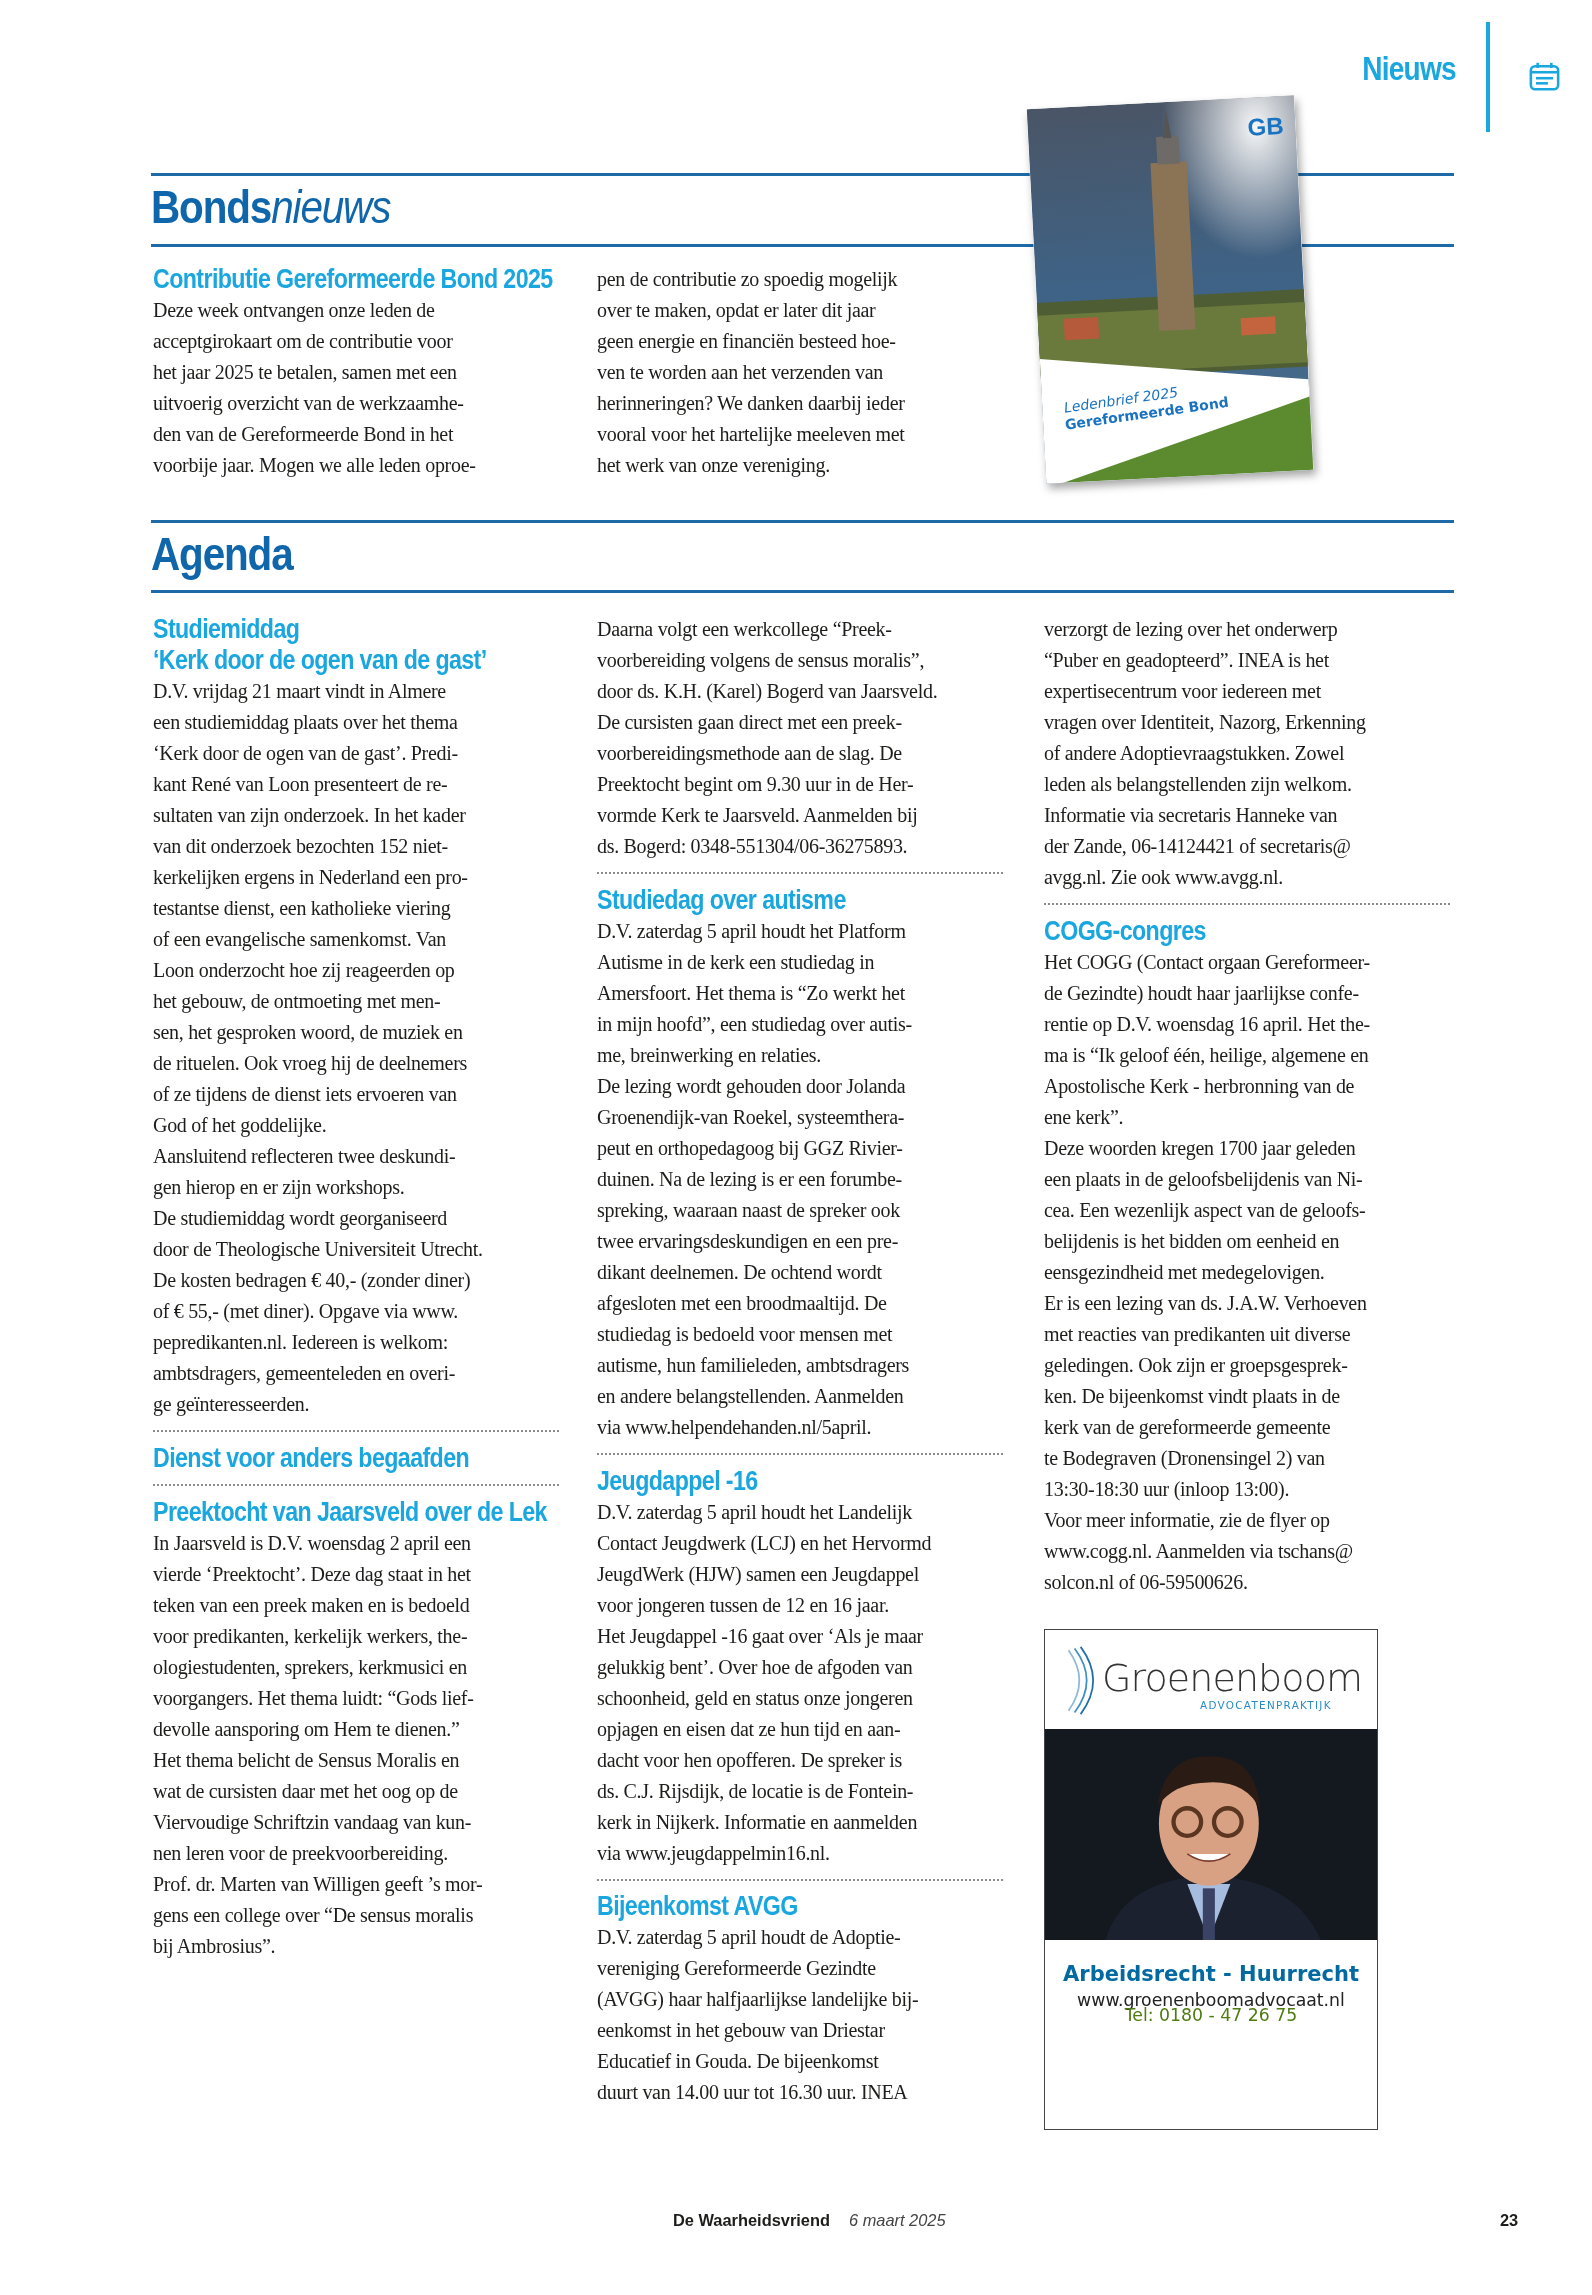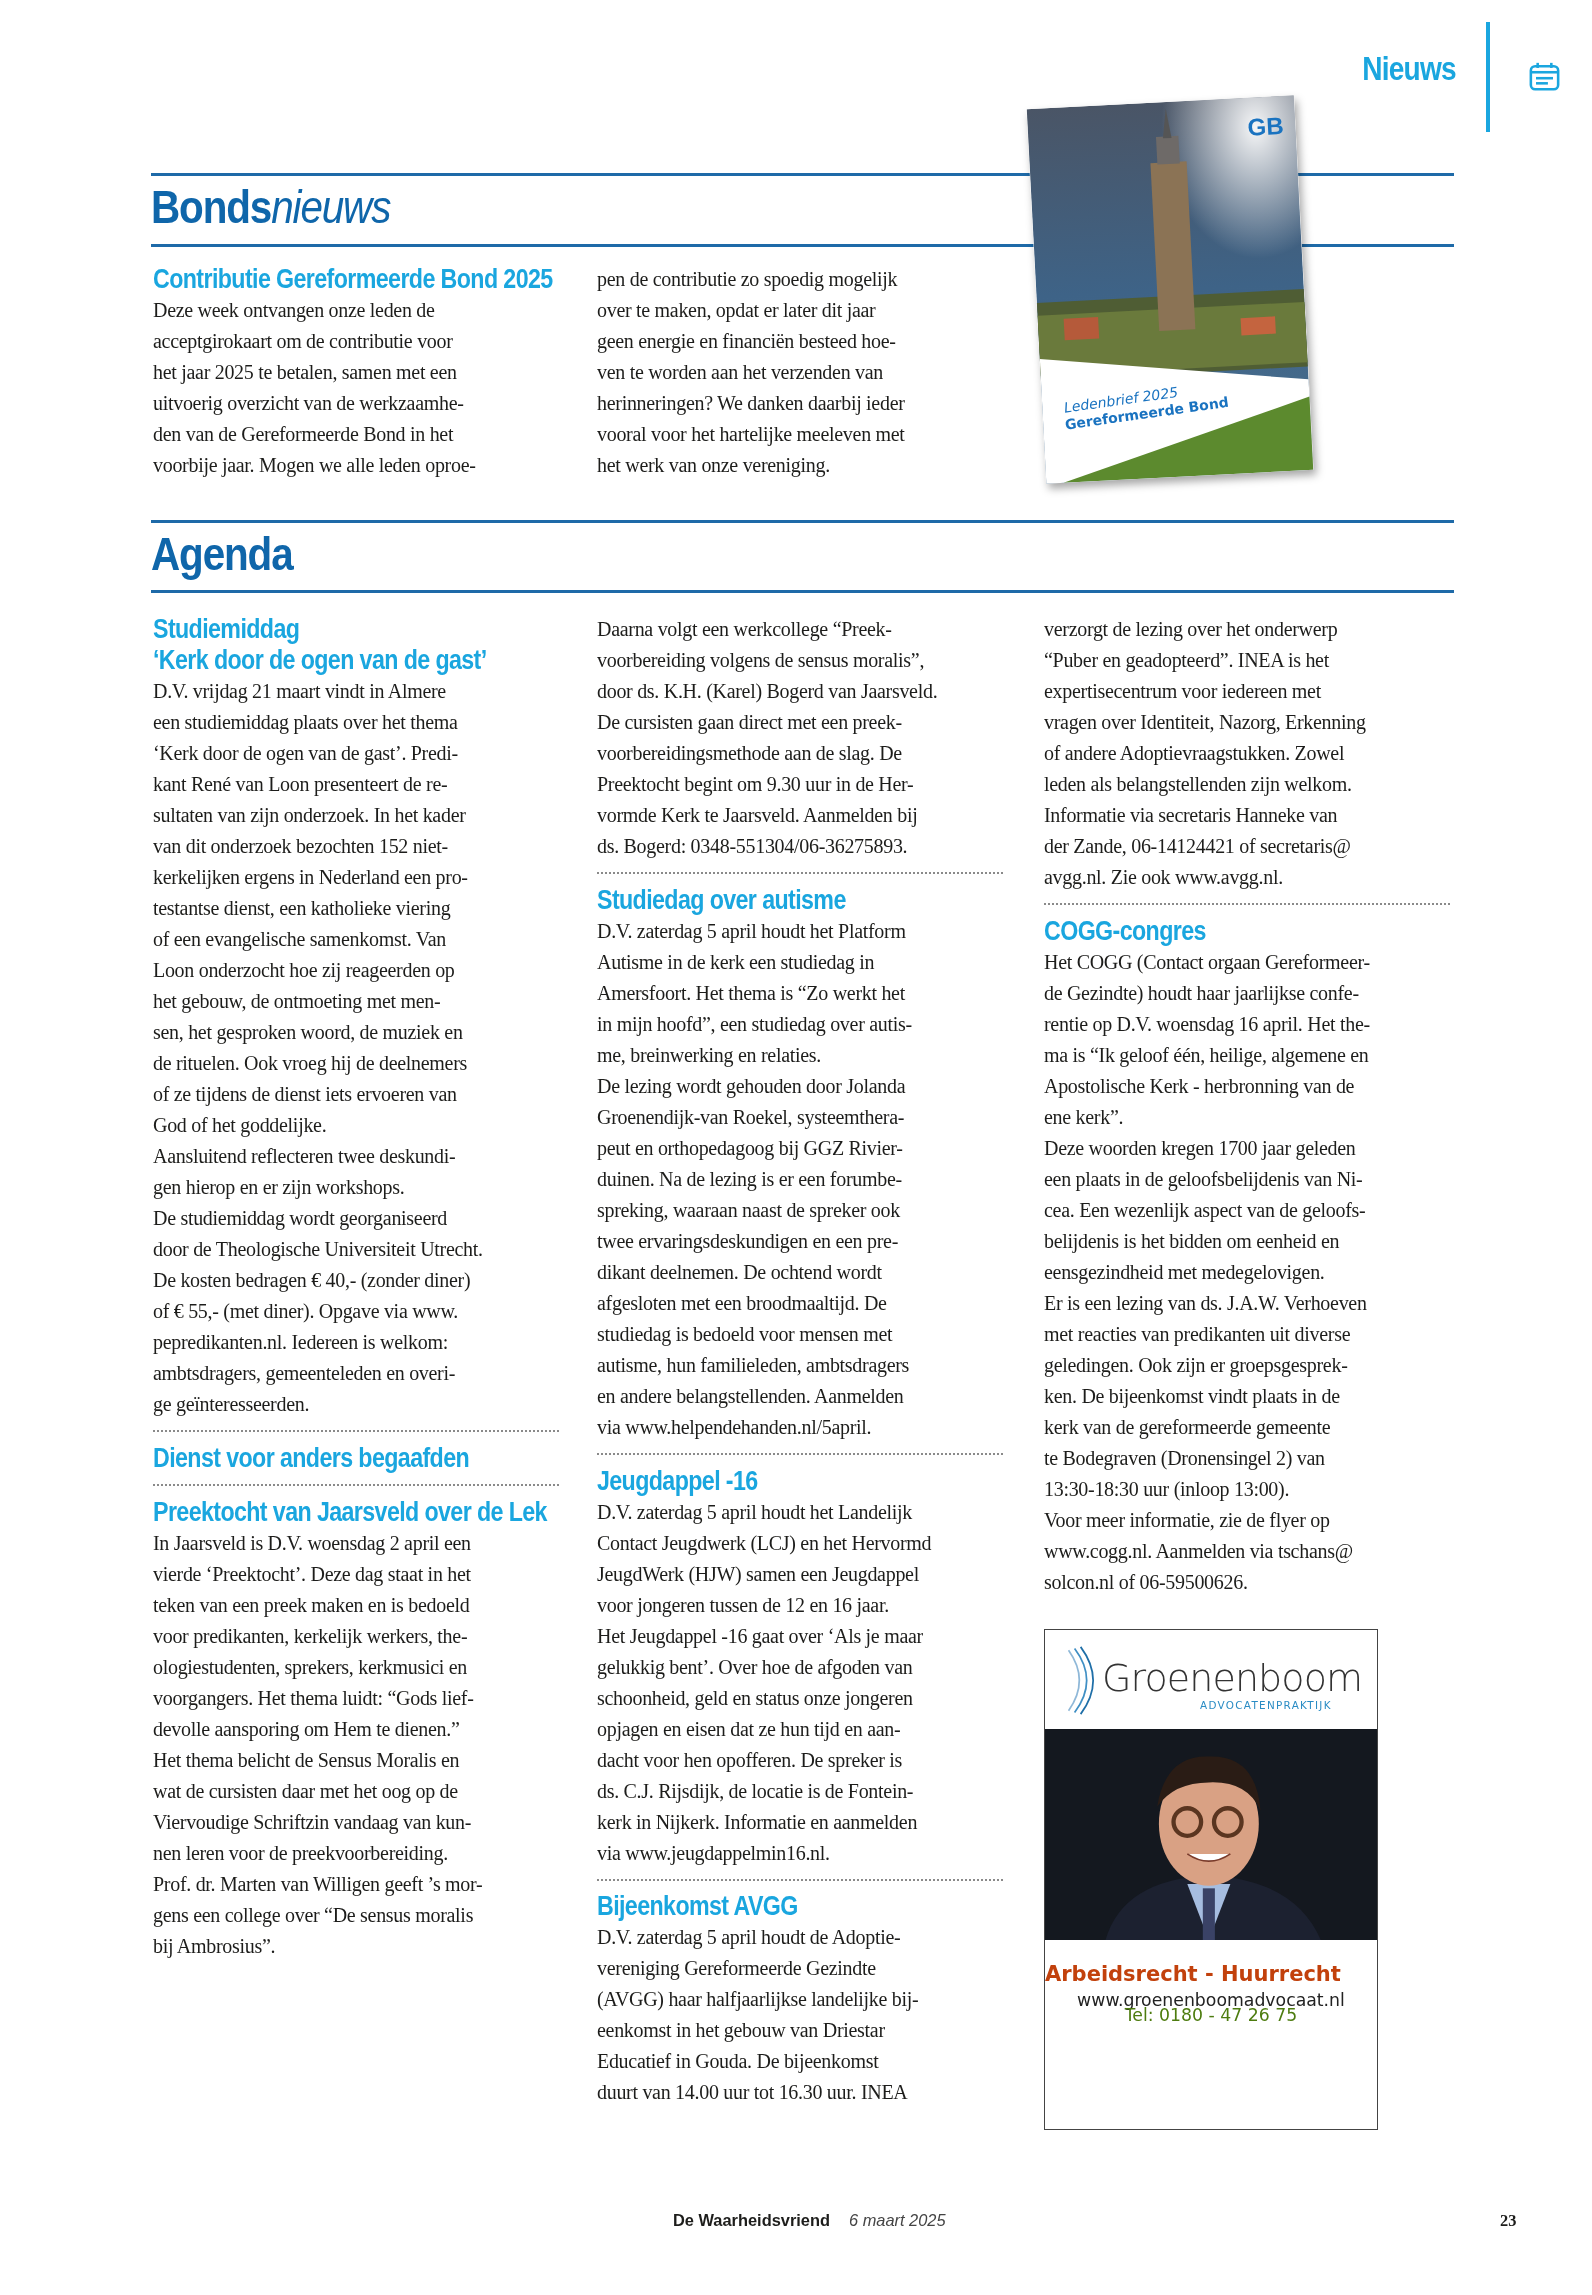--- a/index.html
+++ b/index.html
@@ -22,21 +22,21 @@
   .body p { margin:0; }
   .txt { font-family:Liberation Serif, serif; font-size:20px; line-height:31px; color:#1d1d1b;
      white-space:nowrap; letter-spacing:-0.3px; }
   .dots { height:0; border-top:2.6px dotted #8a8a8a; margin:10.4px 0 10.4px 0; width:406px; }
   .cover { left:1036px; top:102px; width:268px; height:375px; transform:rotate(-3deg);
      box-shadow:2.6px 5.2px 8.6px rgba(0,0,0,0.35); overflow:hidden; background:#fff; }
   .ad { left:1044px; top:1629px; width:332px; height:499px; border:1.7px solid #444; background:#fff; }
   .footer-left { left:673px; top:2211px; font-family:"Liberation Sans", sans-serif; font-size:16.4px; color:#1d1d1b; }
   .footer-left b { font-weight:bold; }
   .footer-left i { color:#444; margin-left:19px; }
-  .pagenum { left:1500px; top:2211px; font-family:Liberation Serif, serif; font-weight:bold; font-size:16.4px;text-align:center; }
+  .pagenum { left:1500px; top:2211px; font-family:Liberation Sans, sans-serif; font-weight:bold; font-size:16.4px;text-align:center; }
 </style>
 </head>
 <body>
 
 <div class="abs section-tag">Nieuws</div>
 <div class="abs tag-rule"></div>
 <svg class="abs cal-icon" viewBox="0 0 36 34">
   <rect x="2" y="5" width="32" height="27" rx="5" fill="none" stroke="#1aa6df" stroke-width="3"></rect>
   <line x1="2" y1="12" x2="34" y2="12" stroke="#1aa6df" stroke-width="3"></line>
   <line x1="10" y1="1" x2="10" y2="7" stroke="#1aa6df" stroke-width="3"></line>
@@ -287,21 +287,21 @@
       <path d="M70 245 Q90 175 190 170 Q290 175 320 245 Z" fill="#1c2130"></path>
       <path d="M165 180 L190 245 L215 180 Z" fill="#a6bde0"></path>
       <rect x="183" y="185" width="14" height="60" fill="#3a4266"></rect>
       <ellipse cx="190" cy="110" rx="58" ry="72" fill="#d9a184"></ellipse>
       <path d="M130 90 Q140 30 190 32 Q245 30 250 95 Q235 60 190 62 Q150 62 130 90 Z" fill="#2a1c15"></path>
       <circle cx="165" cy="108" r="16" fill="none" stroke="#5a3520" stroke-width="5"></circle>
       <circle cx="212" cy="108" r="16" fill="none" stroke="#5a3520" stroke-width="5"></circle>
       <path d="M165 145 Q190 162 215 145" fill="#fff" stroke="#7a3b2a" stroke-width="2"></path>
     </svg>
   </div>
-  <div class="abs" style="left:0; top:332px; width:332px; font-family:'DejaVu Sans',sans-serif; font-weight:bold; font-size:21px; color:#c2410c;">Arbeidsrecht - Huurrecht</div>
+  <div class="abs" style="left:0; top:332px; width:332px; text-align:center; font-family:'DejaVu Sans',sans-serif; font-weight:bold; font-size:21px; color:#0369a1;">Arbeidsrecht - Huurrecht</div>
   <div class="abs" style="left:0; top:360px; width:332px; text-align:center; font-family:'DejaVu Sans',sans-serif; font-size:17.3px; color:#222;">www.groenenboomadvocaat.nl</div>
   <div class="abs" style="left:0; top:375px; width:332px; text-align:center; font-family:'DejaVu Sans',sans-serif; font-size:17.3px; color:#4d7c0f;">Tel: 0180 - 47 26 75</div>
 </div>
 
 <div class="abs footer-left">
   <b>De Waarheidsvriend</b><i>6 maart 2025</i>
 </div>
 <div class="abs pagenum">23</div>
 
 

